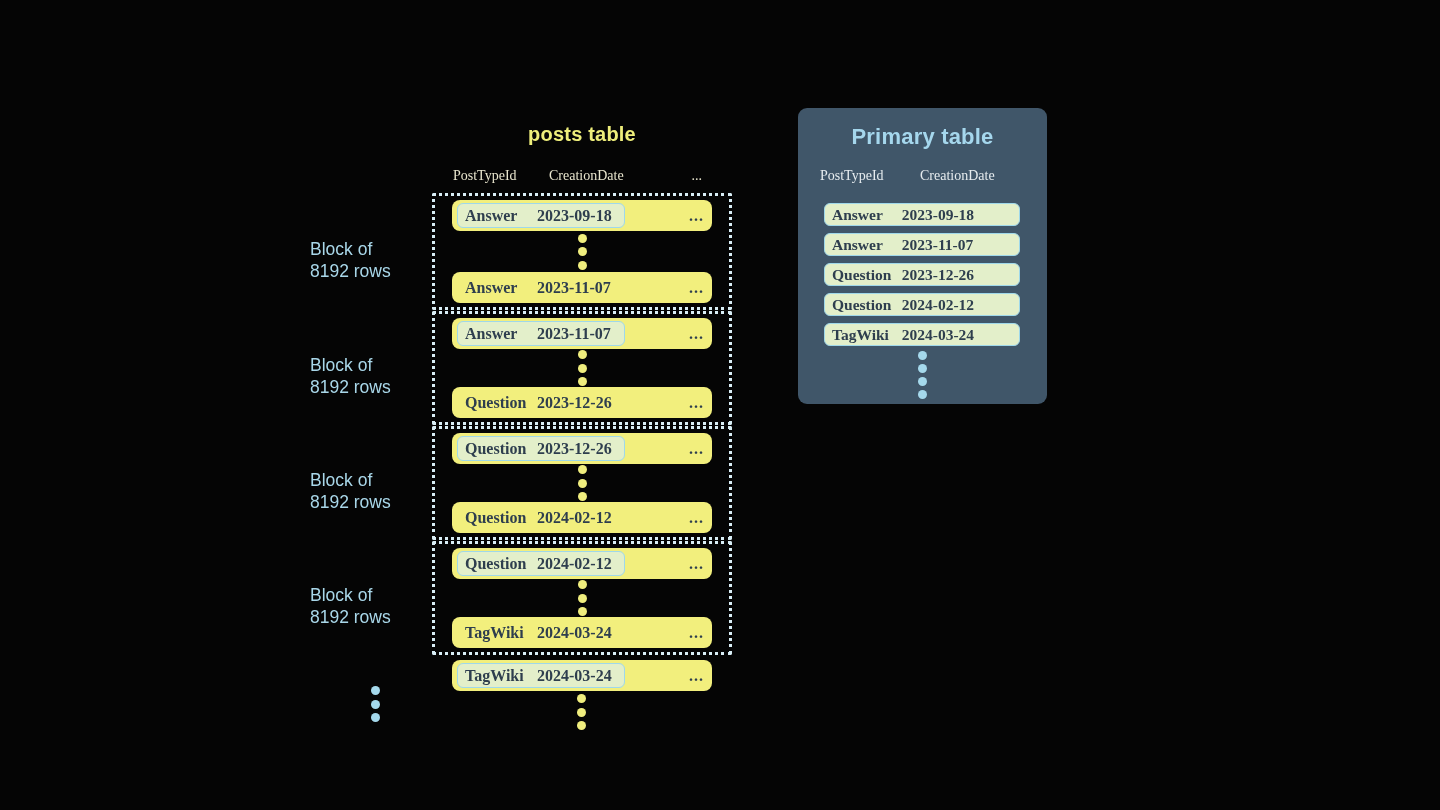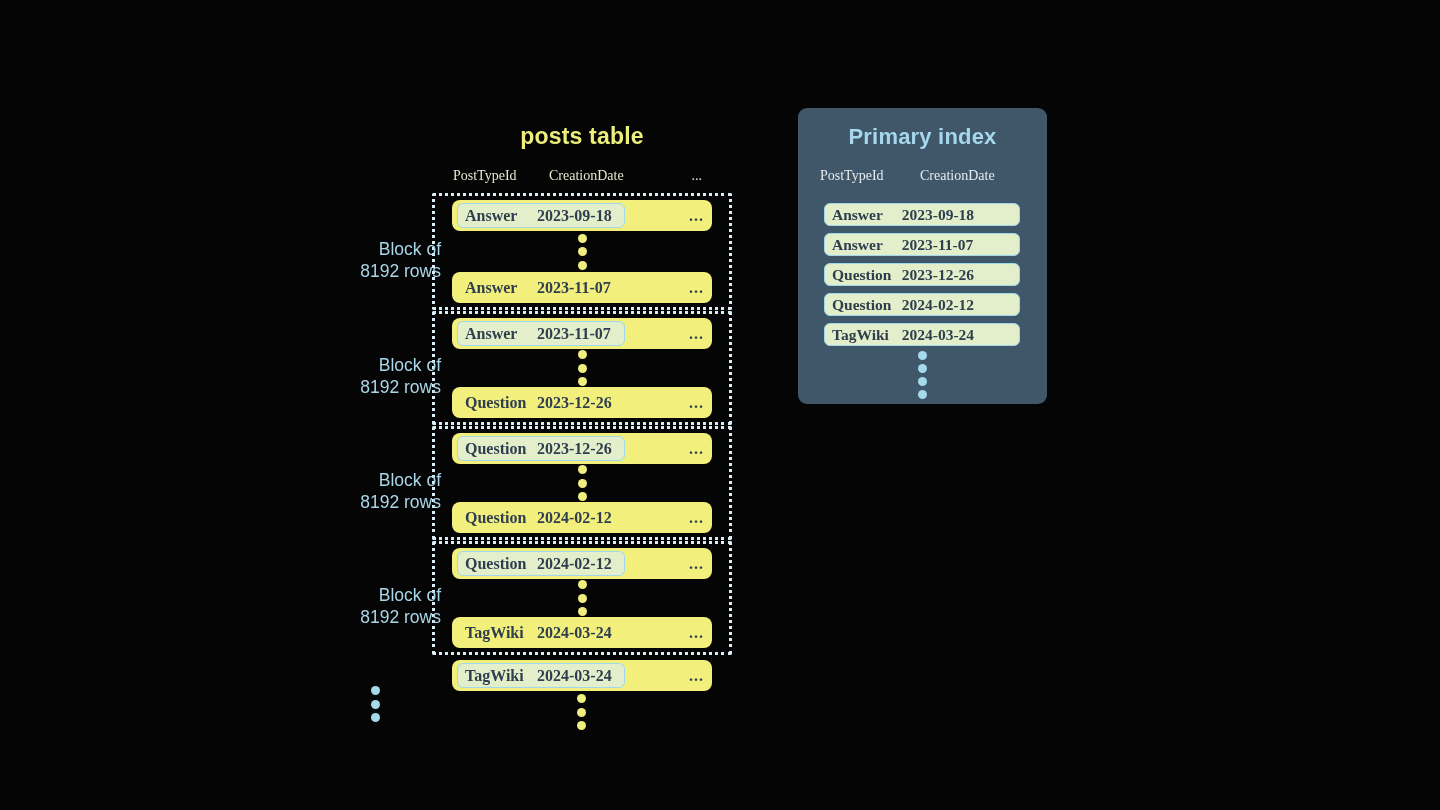--- a/index.html
+++ b/index.html
@@ -6,21 +6,21 @@
   .canvas{
     position:relative;width:1440px;height:810px;margin:0 auto;
     background:#050505;overflow:hidden;
     font-family:"Liberation Sans",sans-serif;
   }
   .mono{font-family:Liberation Serif, serif;}
 
   
   .posts-title{
     position:absolute;left:432px;top:123px;width:300px;
-    text-align:center;font-size:23px;font-weight:700;color:#eeee7b;
+    text-align:center;font-size:20px;font-weight:700;color:#eeee7b;
     letter-spacing:.2px;
   }
   .table-headers{
     position:absolute;left:432px;top:166px;width:300px;height:20px;
     display:flex;align-items:center;box-sizing:border-box;padding-left:21px;
     color:#e9e6ce;font-size:14px;
   }
   .table-headers .h-type{width:96px;}
   .table-headers .h-more{margin-left:auto;margin-right:30px;}
 
@@ -57,21 +57,21 @@
   .vdots{display:flex;flex-direction:column;align-items:center;gap:4.5px;}
   .vdots i{display:block;width:9px;height:9px;border-radius:50%;}
   .vdots.yellow i{background:#f0ee7e;}
   .vdots.blue i{background:#a5d9ec;}
   .vdots.mid{flex:1 1 auto;justify-content:center;}
   .dots-bottom-center{position:absolute;left:577px;top:694px;}
   .dots-bottom-left{position:absolute;left:371px;top:686px;}
 
   
   .block-label{
-    position:absolute;left:310px;width:131px;text-align:right;
+    position:absolute;left:310px;width:131px;text-align:left;
     color:#a9d7e9;font-size:17.5px;line-height:22px;font-weight:400;
   }
   .bl1{top:238px;} .bl2{top:354px;} .bl3{top:469px;} .bl4{top:584px;}
 
   
   .index-panel{
     position:absolute;left:798px;top:108px;width:249px;height:296px;
     background:#405669;border-radius:9px;box-sizing:border-box;
   }
   .index-title{
@@ -221,21 +221,21 @@
   <div class="block-label bl3">
     <div>Block of</div>
     <div>8192 rows</div>
   </div>
   <div class="block-label bl4">
     <div>Block of</div>
     <div>8192 rows</div>
   </div>
 
   <div class="index-panel">
-    <div class="index-title">Primary index</div>
+    <div class="index-title">Primary table</div>
     <div class="index-headers mono">
       <span class="h-type">PostTypeId</span>
       <span class="h-date">CreationDate</span>
     </div>
     <div class="index-rows">
       <div class="index-pill mono">
         <span class="cell-type">Answer</span>
         <span class="cell-date">2023-09-18</span>
       </div>
       <div class="index-pill mono">

